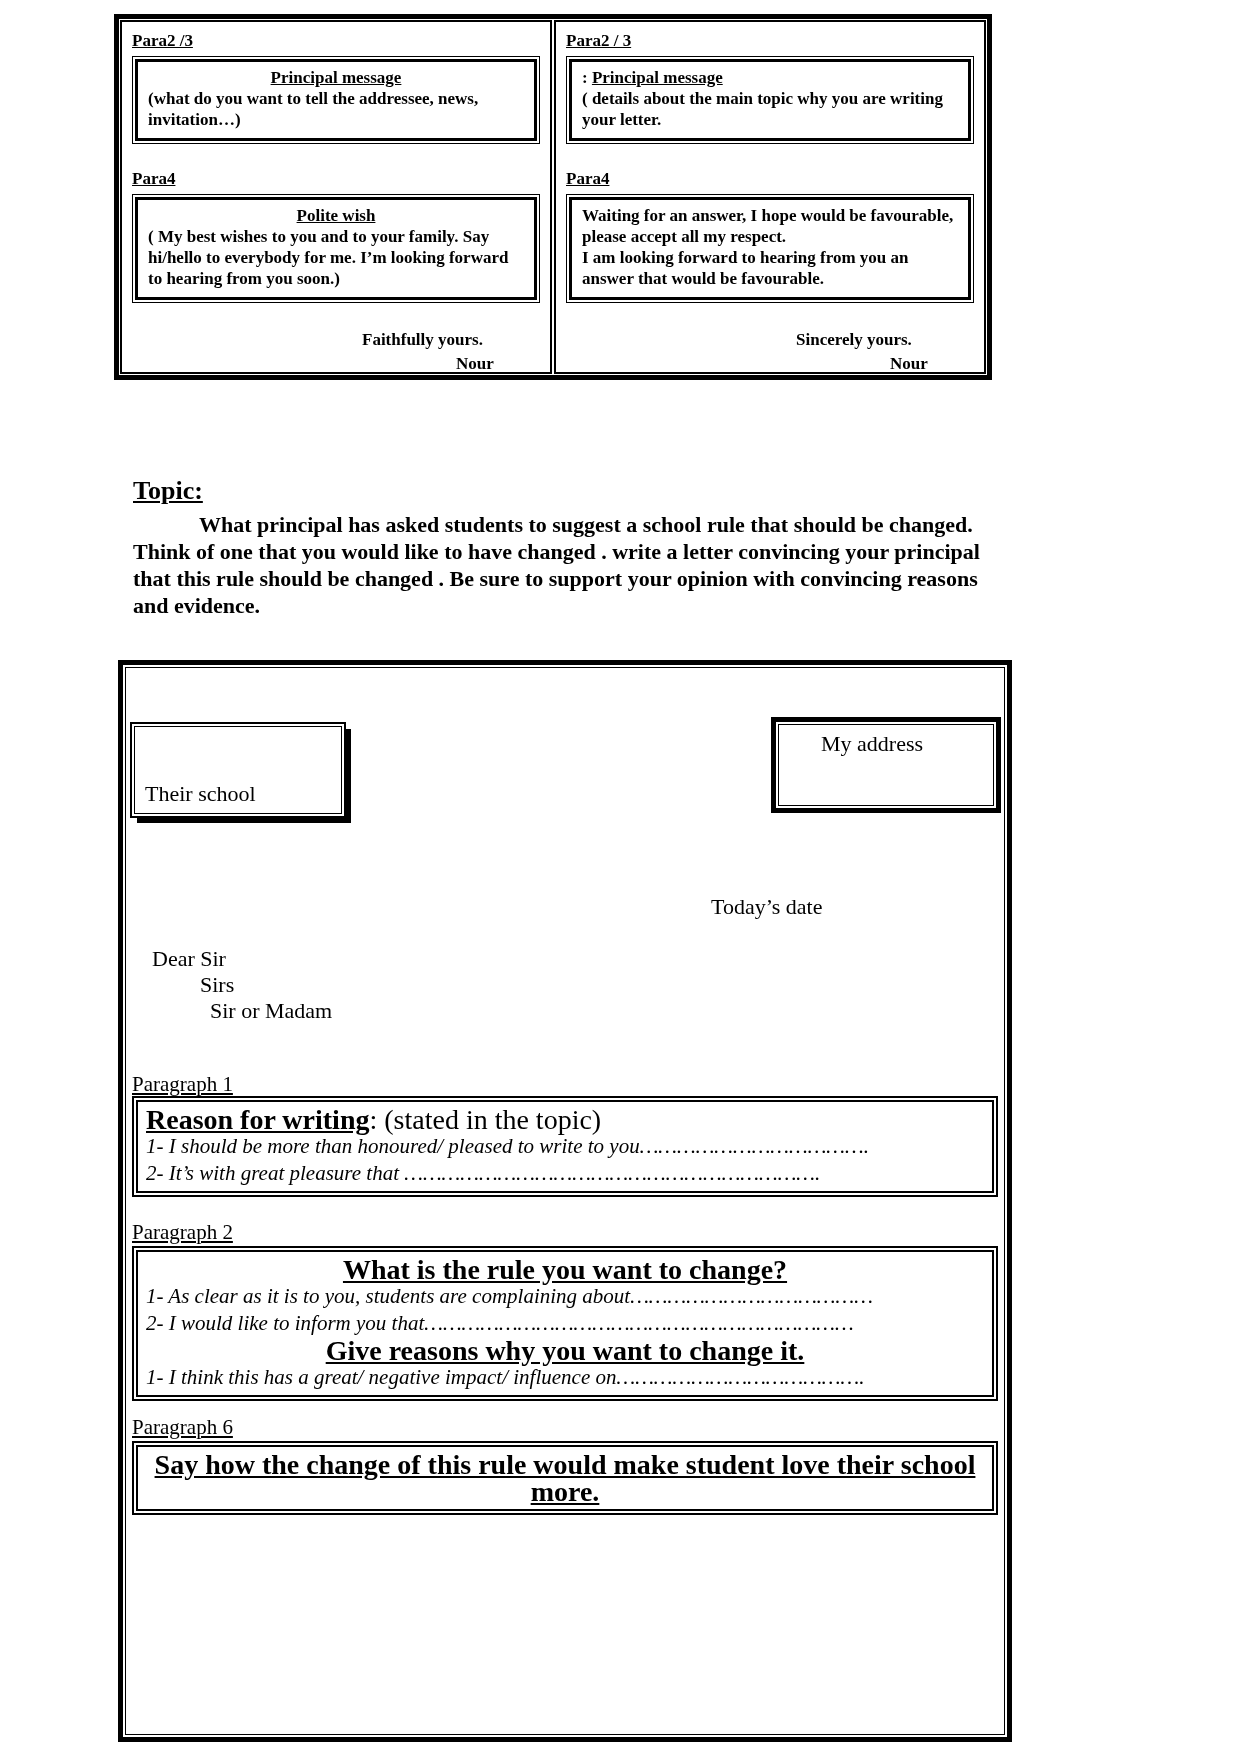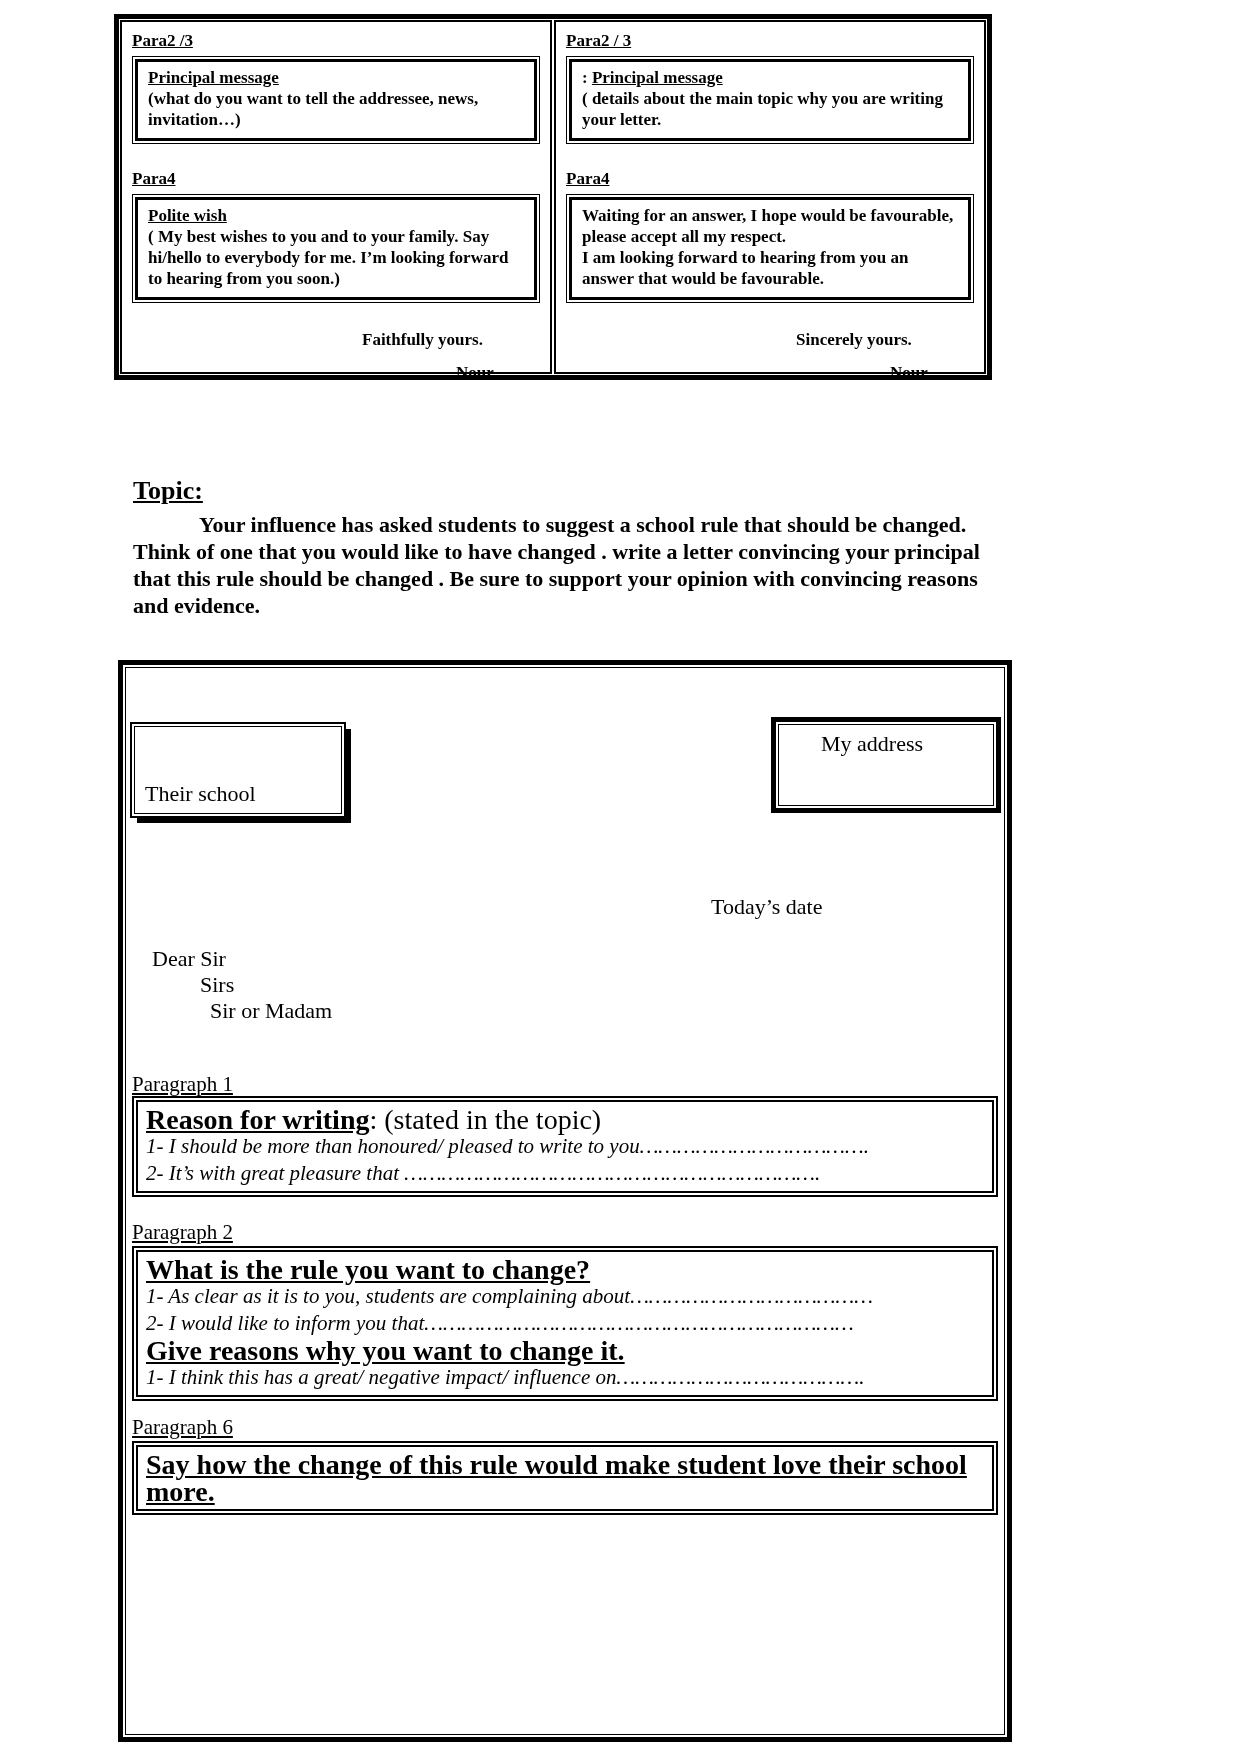--- a/index.html
+++ b/index.html
@@ -7,21 +7,21 @@
   .page {
     position: relative;
     width: 1064px;
     height: 1754px;
     background: #fff;
     color: #000;
     font-family: "Liberation Serif", serif;
     overflow: hidden;
   }
   .b { font-weight: bold; }
-  .u { text-decoration: underline; }
+  .u { text-decoration: underline; text-align: center; }
   .i { font-style: italic; }
 
   
   .top-table {
     position: absolute;
     left: 114px; top: 14px;
     width: 878px; height: 366px;
     border: 5px solid #000;
     display: flex;
   }
@@ -35,21 +35,21 @@
     line-height: 21px;
   }
   .para-label { font-weight: bold; text-decoration: underline; font-size: 17px; }
   .lbl2 { margin-top: 24px; }
   .dbox { border: 1px solid #000; padding: 2px; margin-top: 5px; }
   .dbox-in { border: 3px solid #000; padding: 5px 10px 8px 10px; }
   .dbox-in.h1 { min-height: 76px; }
   .dbox-in.h2 { min-height: 96px; }
   .closing { margin-top: 26px; font-weight: bold; font-size: 17px; }
   .closing .line1 { margin-left: 230px; }
-  .closing .line2 { margin-left: 324px; margin-top: 12px; text-decoration: underline; }
+  .closing .line2 { margin-left: 324px; margin-top: 3px; }
 
   
   .topic { position: absolute; left: 133px; top: 476px; width: 880px; }
   .topic-heading { font-size: 26px; font-weight: bold; text-decoration: underline; }
   .topic-body { font-size: 22px; font-weight: bold; line-height: 27px; margin-top: 5px; text-indent: 66px; }
 
   
   .big-box {
     position: absolute;
     left: 118px; top: 660px;
@@ -163,21 +163,21 @@
       <div class="closing">
         <div class="line1">Sincerely yours.</div>
         <div class="line2">Nour</div>
       </div>
     </div>
 
   </div>
 
   <div class="topic">
     <div class="topic-heading">Topic:</div>
-    <div class="topic-body">Your influence has asked students to suggest a school rule that should be changed. Think of one that you would like to have changed . write a letter convincing your principal that this rule should be changed . Be sure to support your opinion with convincing reasons and evidence.</div>
+    <div class="topic-body">What principal has asked students to suggest a school rule that should be changed. Think of one that you would like to have changed . write a letter convincing your principal that this rule should be changed . Be sure to support your opinion with convincing reasons and evidence.</div>
   </div>
 
   <div class="big-box">
     <div class="big-box-in">
 
       <div class="their-box">
         <div class="their-box-in">
           <span>Their school</span>
         </div>
       </div>

